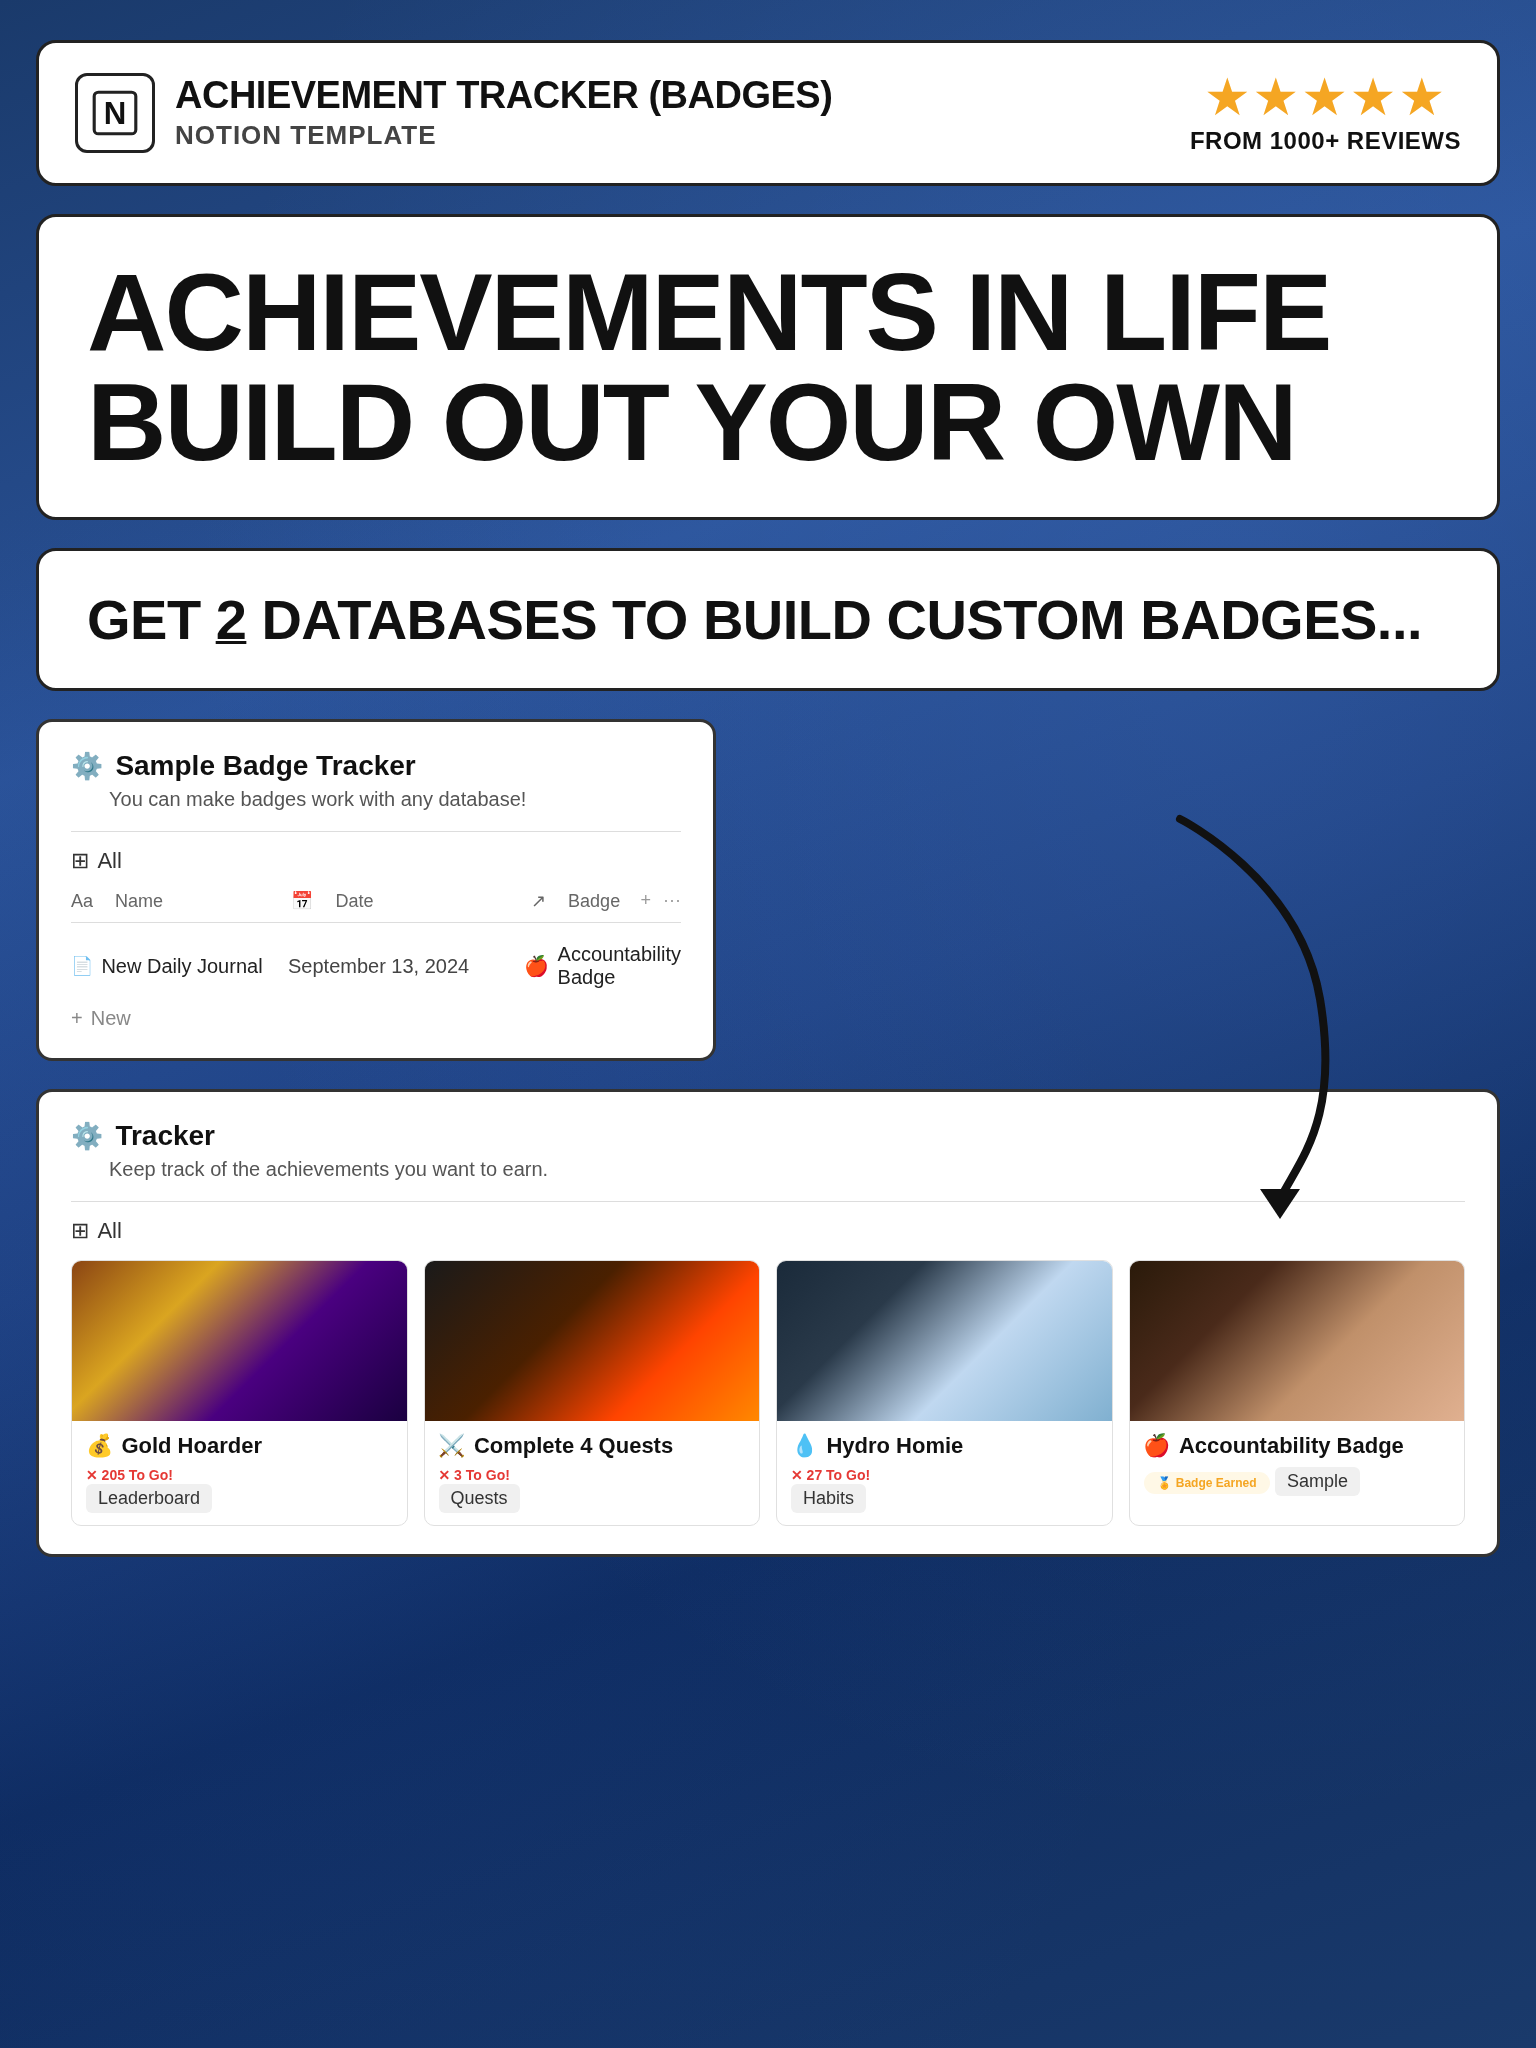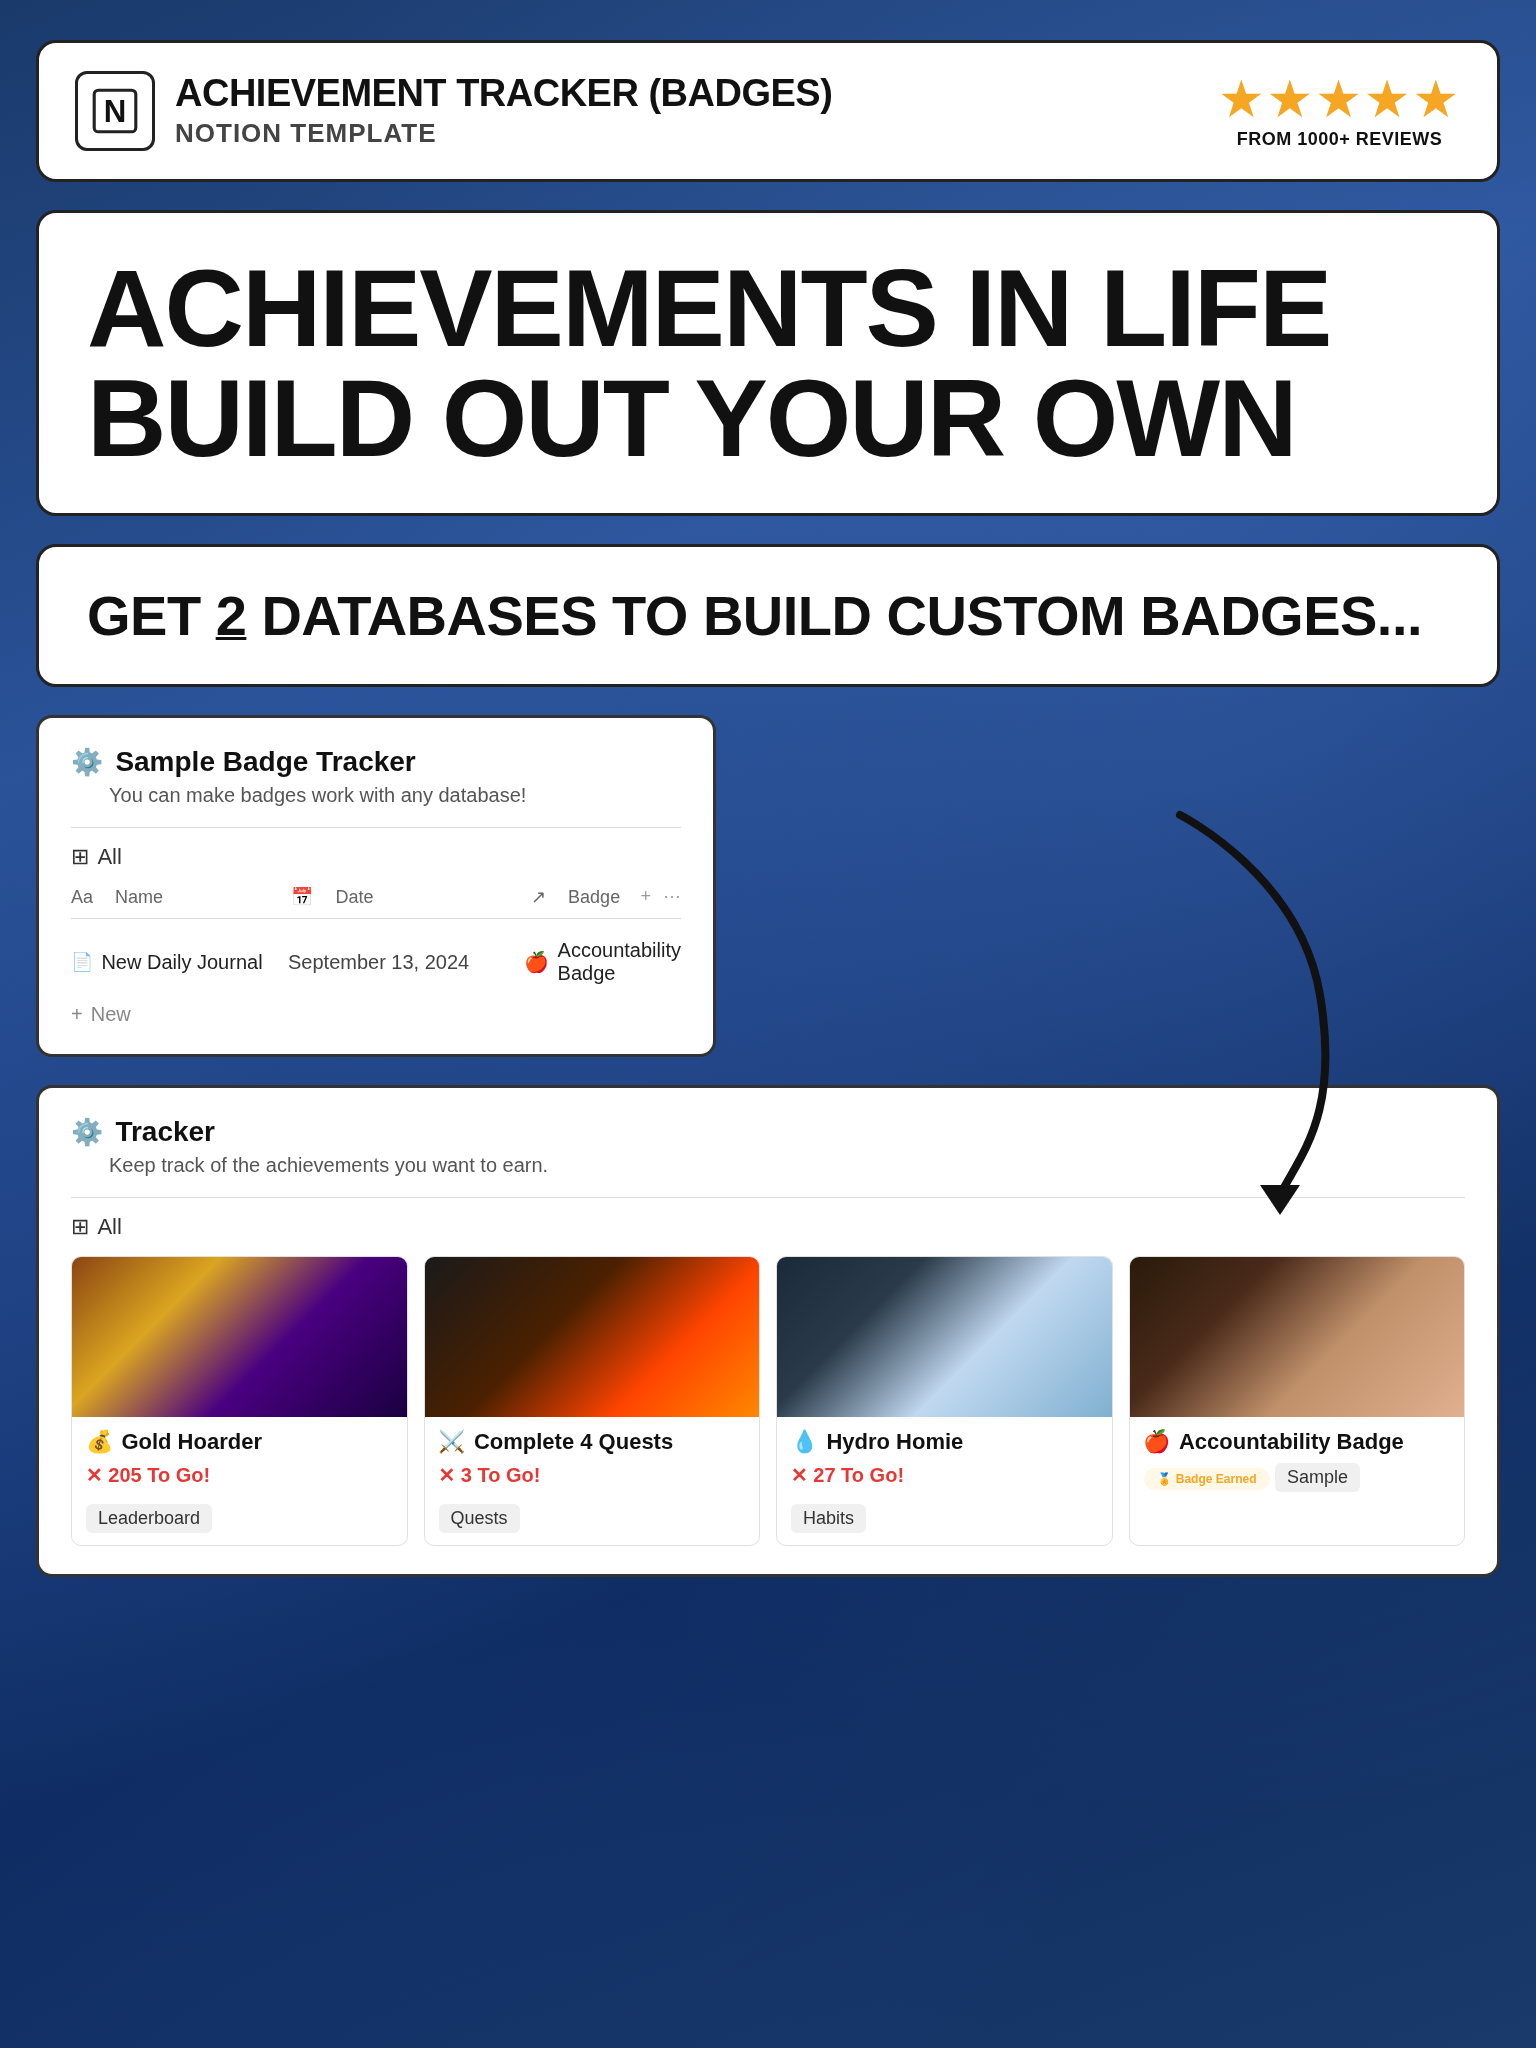--- a/index.html
+++ b/index.html
@@ -87,21 +87,21 @@
     }
 
     .stars {
       font-size: 52px;
       color: #f5a623;
       letter-spacing: 2px;
       line-height: 1;
     }
 
     .rating-text {
-      font-size: 18px;
+      font-size: 24px;
       font-weight: 800;
       color: #111;
       margin-top: 4px;
       letter-spacing: 0.5px;
     }
 
     
     .hero-card {
       background: white;
       border-radius: 20px;
@@ -302,27 +302,27 @@
       font-size: 22px;
       font-weight: 700;
       color: #111;
       display: flex;
       align-items: center;
       gap: 8px;
       margin-bottom: 8px;
     }
 
     .badge-progress {
-      font-size: 20px;
+      font-size: 14px;
       color: #e53935;
       font-weight: 600;
       display: flex;
       align-items: center;
       gap: 6px;
-      margin-bottom: 17px;
+      margin-bottom: 1px;
     }
 
     .badge-progress-earned {
       font-size: 12px;
       color: #f5a623;
       font-weight: 700;
       background: #fff8e6;
       border-radius: 20px;
       padding: 4px 14px;
       display: inline-flex;

